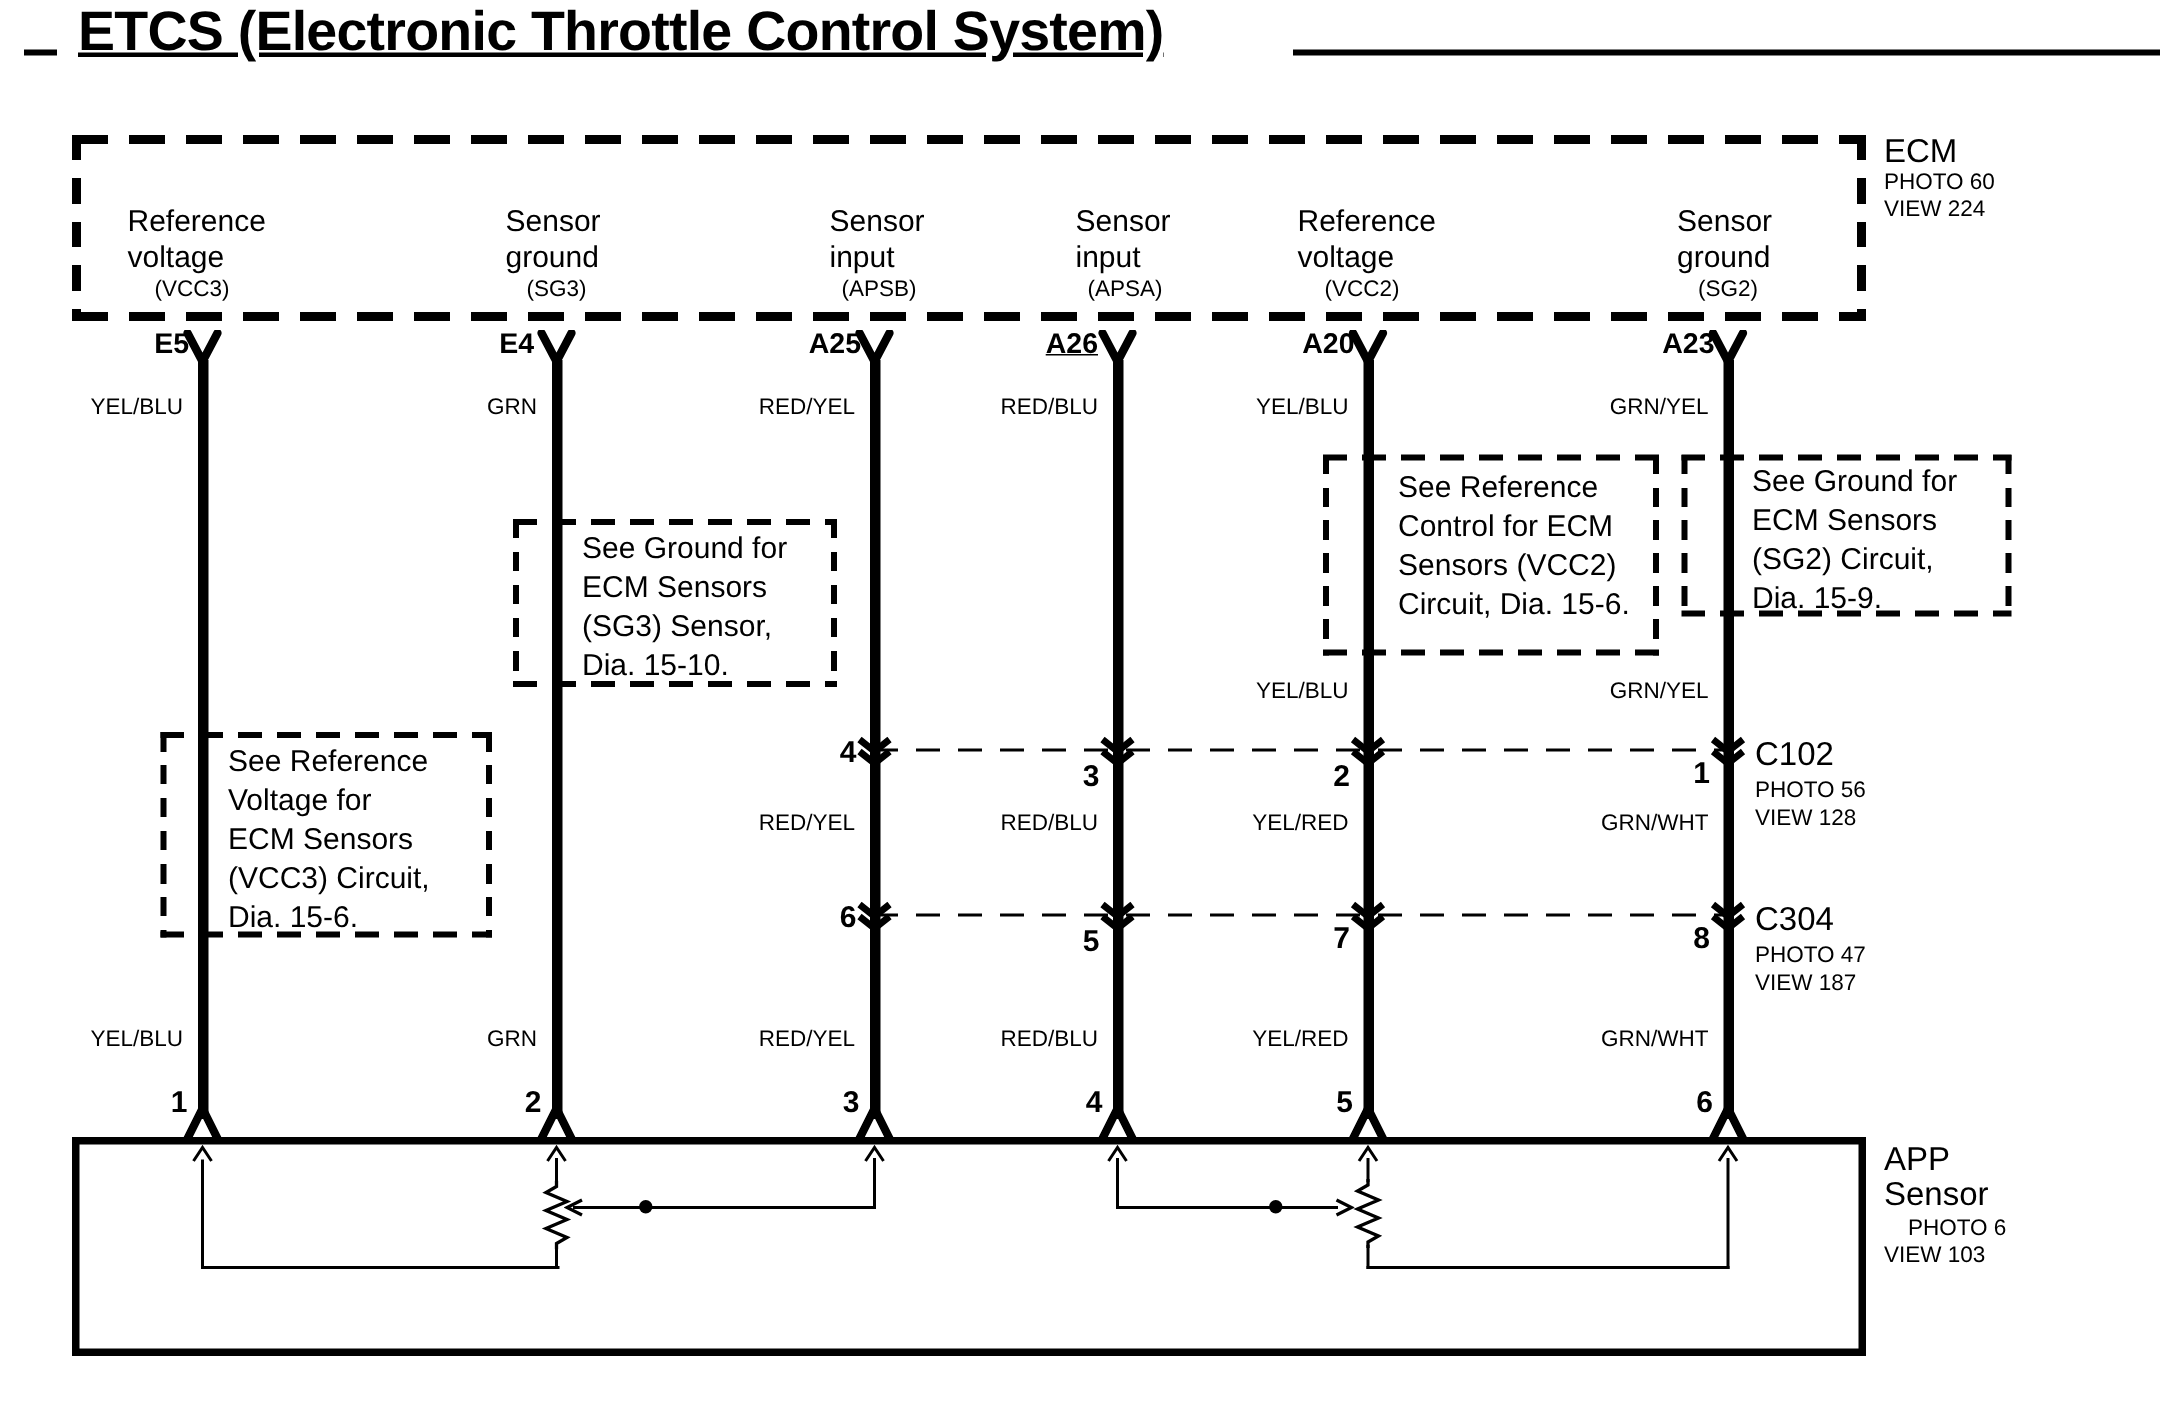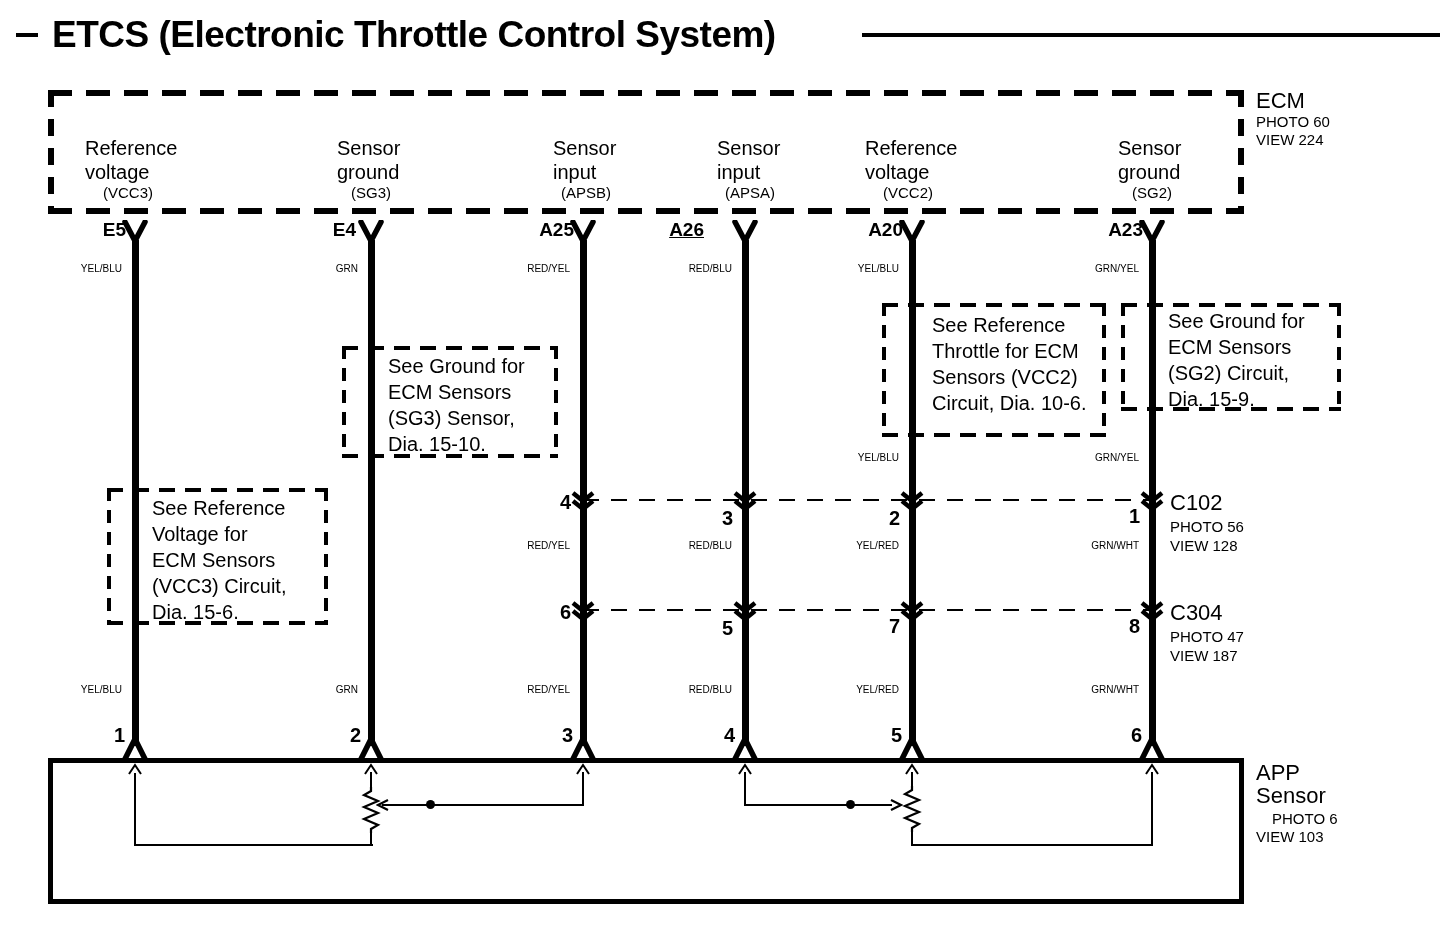--- a/index.html
+++ b/index.html
@@ -32,36 +32,36 @@
       repeating-linear-gradient(90deg,#000 0 16px,transparent 16px 26px),
       repeating-linear-gradient(90deg,#000 0 16px,transparent 16px 26px),
       repeating-linear-gradient(180deg,#000 0 13px,transparent 13px 22px),
       repeating-linear-gradient(180deg,#000 0 13px,transparent 13px 22px);
     background-size:100% 4px,100% 4px,4px 100%,4px 100%;
     background-position:0 0,0 100%,0 0,100% 0;
   }
   .fn{font-size:20px;line-height:24px;white-space:nowrap;}
   .sig{font-size:15px;line-height:18px;white-space:nowrap;}
   .pinid{font-size:19px;font-weight:bold;text-align:right;white-space:nowrap;}
-  .clr{font-size:10px;text-align:right;white-space:nowrap;width:110px;}
+  .clr{font-size:15px;text-align:right;white-space:nowrap;width:110px;}
   .num{font-size:20px;font-weight:bold;text-align:right;white-space:nowrap;width:30px;z-index:7;}
   .cname{font-size:22px;white-space:nowrap;}
   .cmeta{font-size:15px;line-height:19px;white-space:nowrap;}
   .note{font-size:20px;line-height:26px;white-space:nowrap;}
   .dot{position:absolute;width:9px;height:9px;border-radius:50%;background:#000;z-index:5;}
   svg{display:block;}
   .icon{position:absolute;z-index:7;}
 </style>
 </head>
 <body>
 
 <div id="stage">
 
   <div class="rule" style="left:16px;top:33px;width:22px;"></div>
-  <div class="abs title" style="left:52px;top:14px;">ETCS (Electronic Throttle Control System)</div>
+  <div class="abs title" style="left:52px;top:0;text-decoration:underline;">ETCS (Electronic Throttle Control System)</div>
   <div class="rule" style="left:862px;top:33px;width:578px;"></div>
 
   <div class="dbox dbox-ecm" style="left:48px;top:90px;width:1196px;height:124px;"></div>
   <div class="abs cname" style="left:1256px;top:88px;">ECM</div>
   <div class="abs cmeta" style="left:1256px;top:112px;">PHOTO 60</div>
   <div class="abs cmeta" style="left:1256px;top:130px;">VIEW 224</div>
 
   <div class="abs" style="left:85px;top:136px;">
     <div class="fn">Reference</div>
     <div class="fn">voltage</div>
@@ -89,21 +89,21 @@
   </div>
   <div class="abs" style="left:1118px;top:136px;">
     <div class="fn">Sensor</div>
     <div class="fn">ground</div>
     <div class="sig" style="padding-left:14px;">(SG2)</div>
   </div>
 
   <div class="abs pinid" style="left:66px;top:219px;width:60px;">E5</div>
   <div class="abs pinid" style="left:296px;top:219px;width:60px;">E4</div>
   <div class="abs pinid" style="left:514px;top:219px;width:60px;">A25</div>
-  <div class="abs pinid" style="left:644px;top:219px;width:60px;text-decoration:underline;">A26</div>
+  <div class="abs pinid" style="left:672px;top:219px;width:60px;text-decoration:underline;">A26</div>
   <div class="abs pinid" style="left:843px;top:219px;width:60px;">A20</div>
   <div class="abs pinid" style="left:1083px;top:219px;width:60px;">A23</div>
 
   <span class="icon" style="left:121px;top:220px;">
       <svg width="28" height="24">
         <path d="M4 2 L14 21 M24 2 L14 21" stroke="#000" stroke-width="5.5" fill="none" stroke-linecap="round"></path>
       </svg>
     </span>
   <span class="icon" style="left:357px;top:220px;">
       <svg width="28" height="24">
@@ -149,23 +149,23 @@
     <div class="note" style="position:absolute;left:46px;top:7px;">
       <div>See Ground for</div>
       <div>ECM Sensors</div>
       <div>(SG3) Sensor,</div>
       <div>Dia. 15-10.</div>
     </div>
   </div>
   <div class="dbox dbox-note" style="left:882px;top:303px;width:224px;height:134px;">
     <div class="note" style="position:absolute;left:50px;top:9px;">
       <div>See Reference</div>
-      <div>Throttle for ECM</div>
+      <div>Control for ECM</div>
       <div>Sensors (VCC2)</div>
-      <div>Circuit, Dia. 10-6.</div>
+      <div>Circuit, Dia. 15-6.</div>
     </div>
   </div>
   <div class="dbox dbox-note" style="left:1121px;top:303px;width:220px;height:108px;">
     <div class="note" style="position:absolute;left:47px;top:5px;">
       <div>See Ground for</div>
       <div>ECM Sensors</div>
       <div>(SG2) Circuit,</div>
       <div>Dia. 15-9.</div>
     </div>
   </div>

